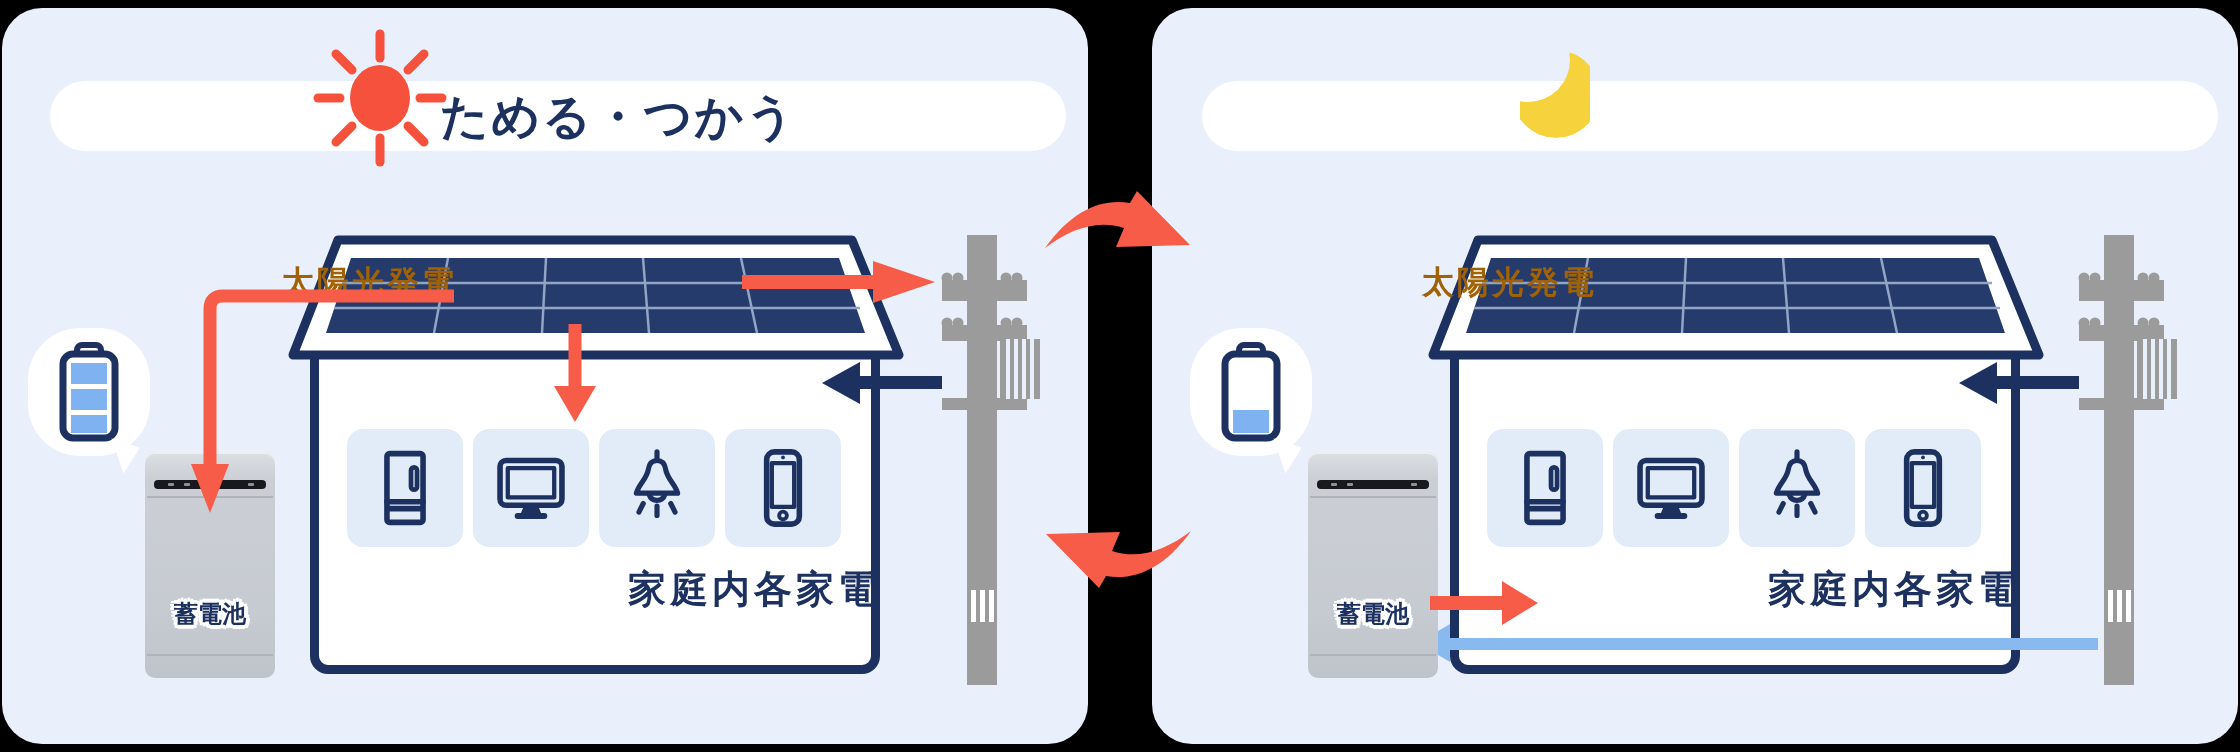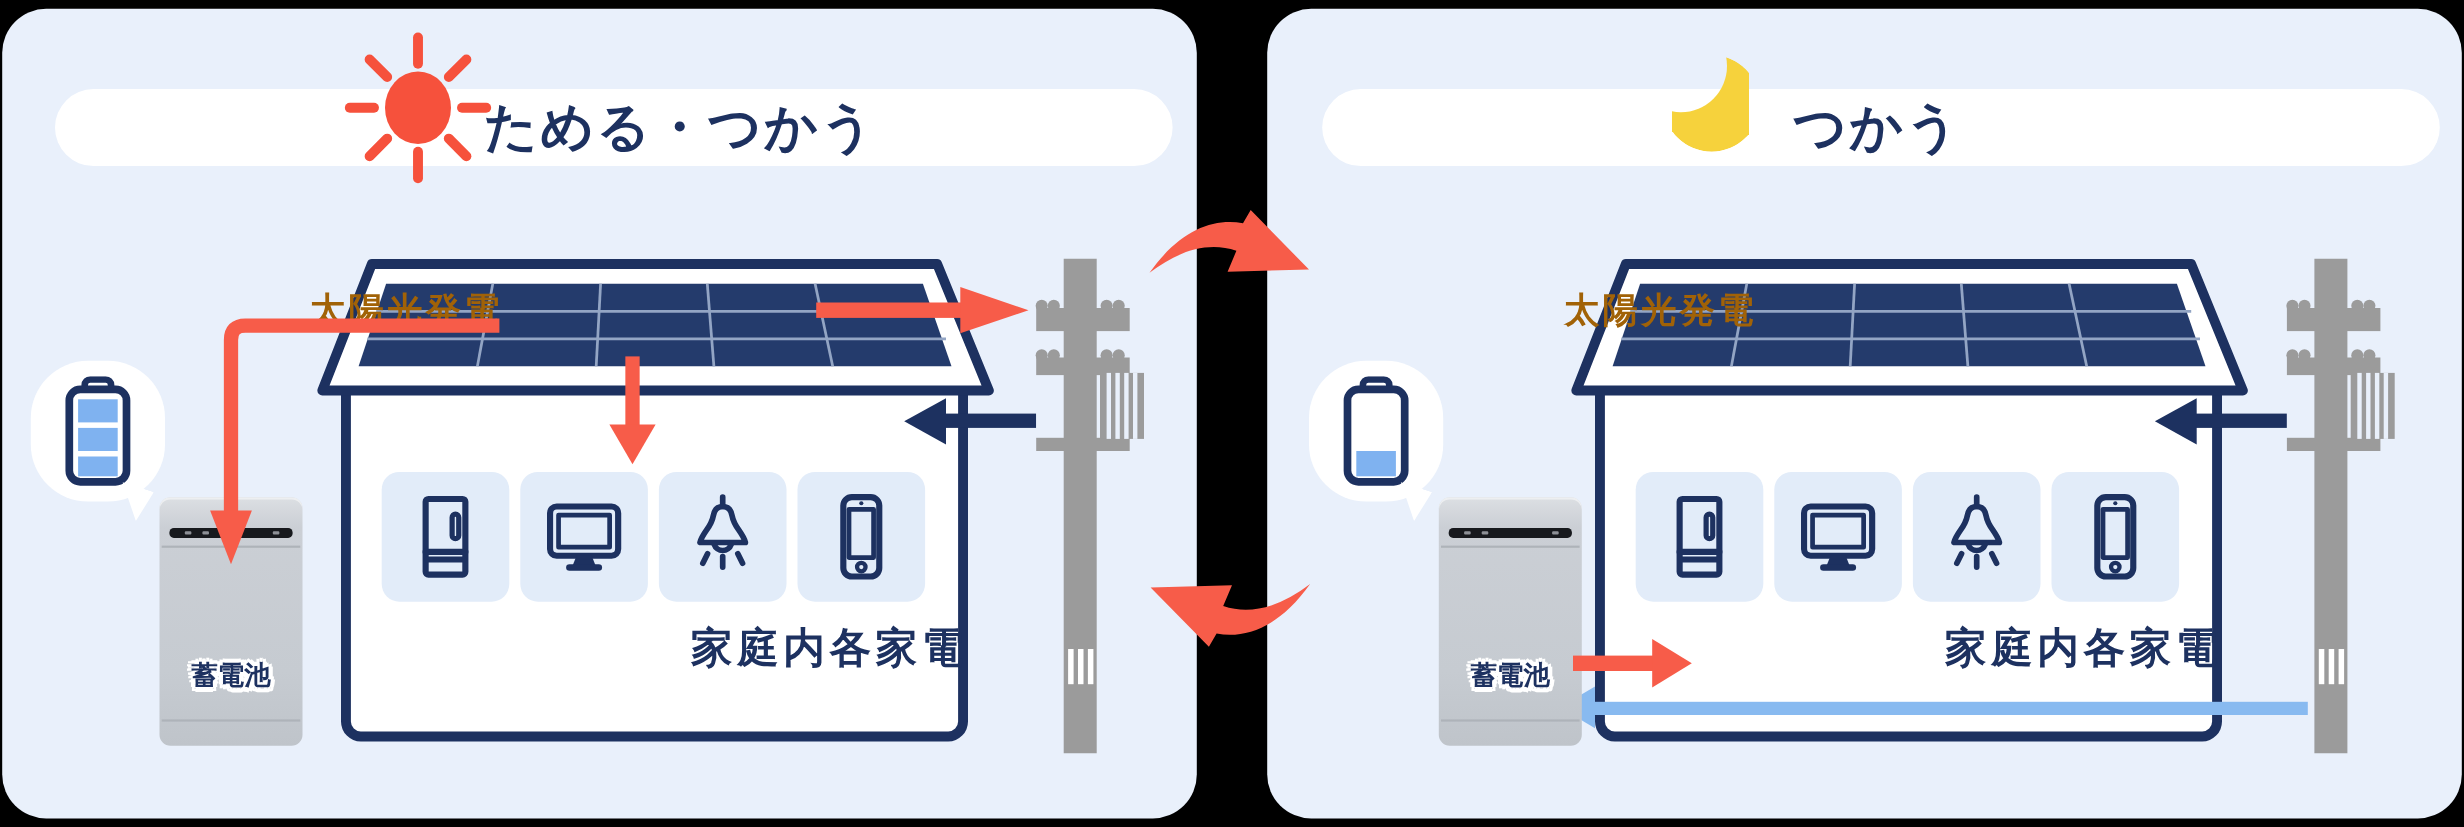--- a/index.html
+++ b/index.html
@@ -194,21 +194,20 @@
     <svg class="icon-svg" style="left:368px;top:24px;" width="70" height="112" viewBox="0 0 70 112">
       <defs>
         <mask id="crescent">
           <rect x="-20" y="-20" width="120" height="160" fill="#000"></rect>
           <circle cx="36" cy="62" r="44" fill="#fff"></circle>
           <circle cx="8" cy="28" r="42" fill="#000"></circle>
         </mask>
       </defs>
       <circle cx="36" cy="62" r="44" fill="#F6D23C" mask="url(#crescent)"></circle>
     </svg>
-    <div class="title" style="left:478px;">つかう</div>
 
     <div class="wall" style="left:298px;top:336px;"></div>
 
     <div class="tile" style="left:335px;top:421px;">
       <svg width="86" height="86" viewBox="0 0 100 100" fill="none" stroke="#1D3160" stroke-width="6.5" stroke-linecap="round" stroke-linejoin="round">
         <rect x="29" y="10" width="42" height="80" rx="3"></rect>
         <line x1="29" y1="66" x2="71" y2="66"></line>
         <line x1="31" y1="74" x2="69" y2="74"></line>
         <rect x="57" y="26" width="7" height="26" rx="3.5" stroke-width="5.5"></rect>
       </svg>

